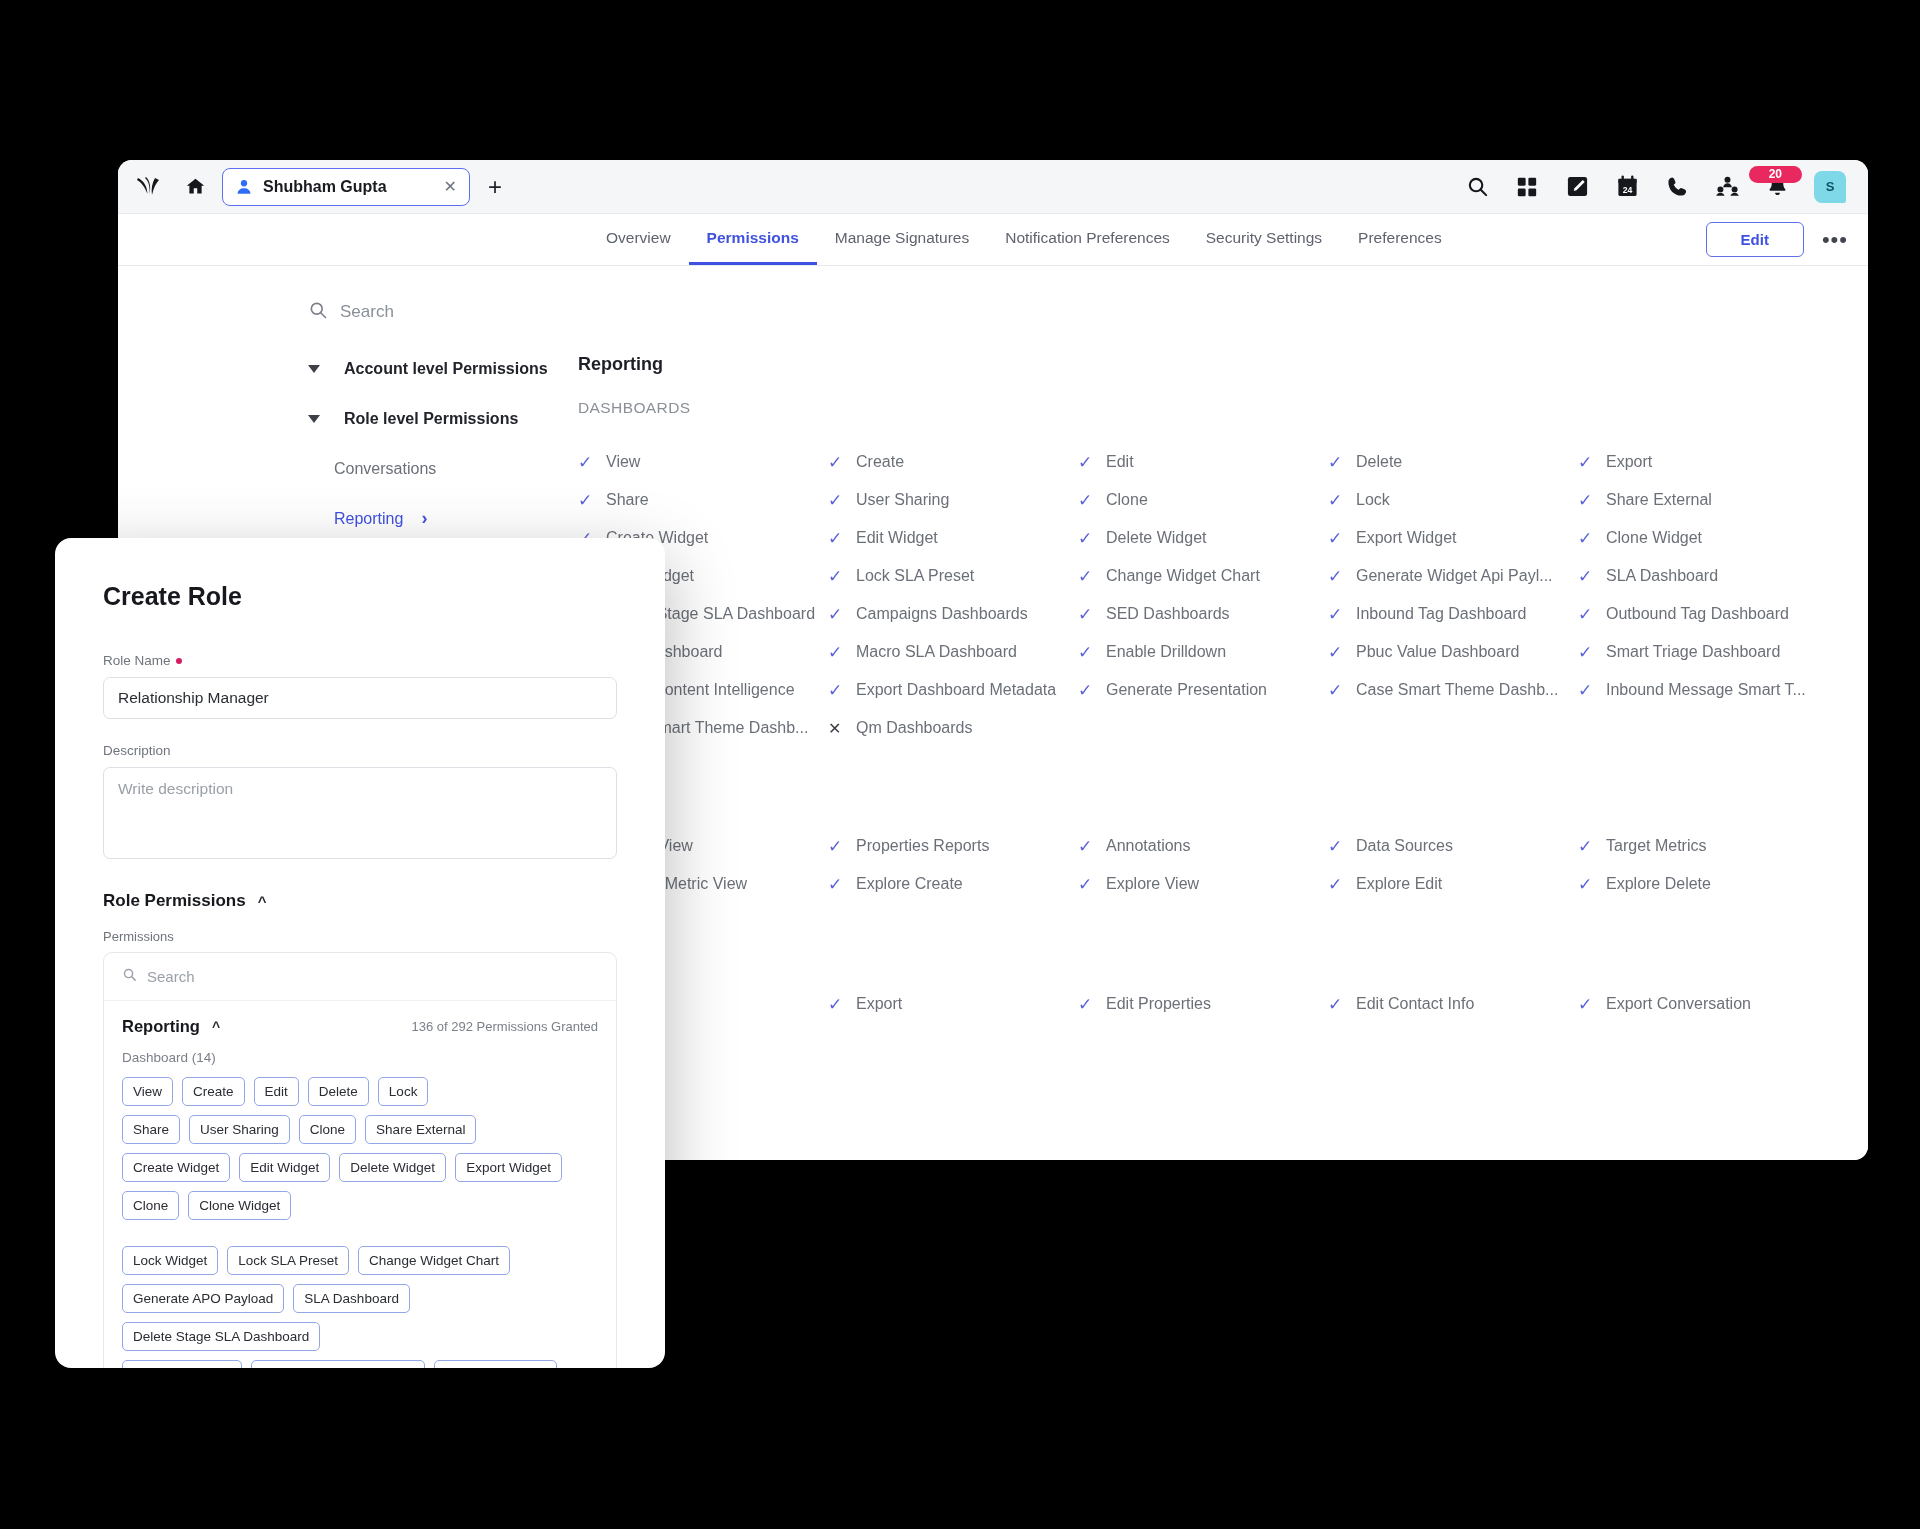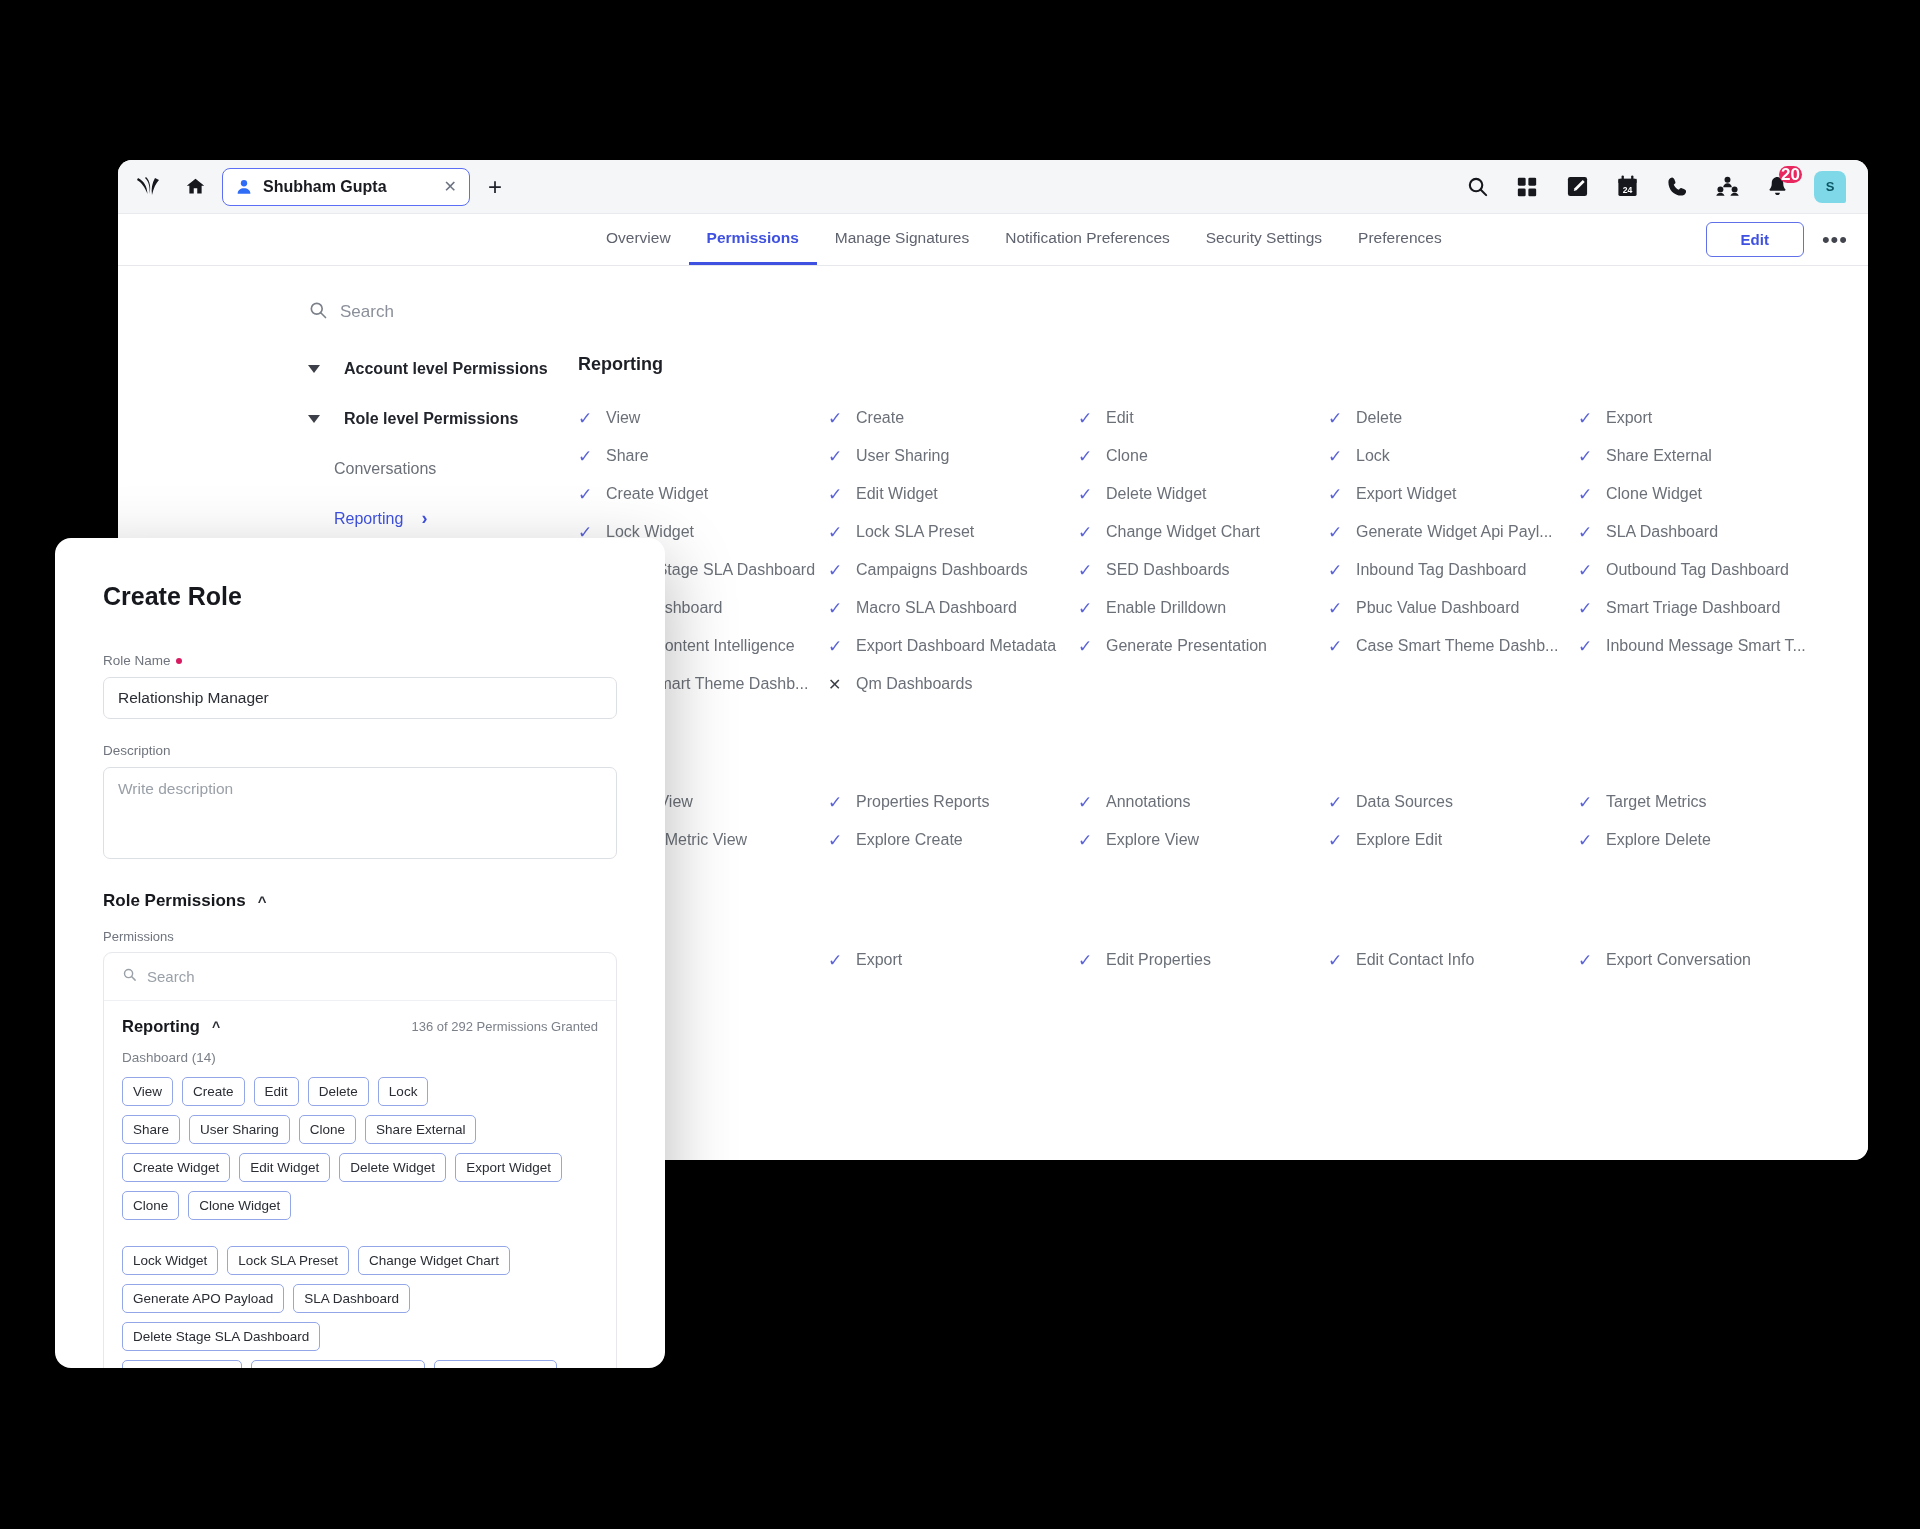--- a/index.html
+++ b/index.html
@@ -45,22 +45,22 @@
     font-size: 16px; font-weight: 700; color: #1a1b20;
     flex: 1 1 auto; white-space: nowrap;
   }
   .browser-tab .tab-close { font-size: 16px; color: #6b7280; cursor: pointer; line-height: 1; padding: 0 2px;}
   .newtab-btn { font-size: 24px; color: #20222a; margin-left: 18px; cursor: pointer; line-height: 1; font-weight: 400;}
   .tabstrip-right { margin-left: auto; display: flex; align-items: center; gap: 24px; padding-right: 4px;}
   .tsicon { width: 26px; height: 26px; position: relative; cursor: pointer; display:flex; align-items:center; justify-content:center;}
   .badge {
     position: absolute; top: -8px; right: -12px;
     background: #e8285f; color: #fff;
-    font-size: 17px; font-weight: 700;
-    border-radius: 11px; padding: 1px 2px; line-height: 15px;
+    font-size: 12px; font-weight: 700;
+    border-radius: 11px; padding: 1px 20px; line-height: 15px;
   }
   .avatar-chip {
     width: 32px; height: 32px; border-radius: 8px 8px 2px 8px;
     background: #7fd8e8; color: #0b5663;
     font-size: 13px; font-weight: 700;
     display: flex; align-items: center; justify-content: center;
     cursor: pointer;
   }
 
   
@@ -300,20 +300,21 @@
           </div>
           <div class="tree-leaf">Conversations</div>
           <div class="tree-leaf sel">
             <span>Reporting</span>
             <span class="chev-right">›</span>
           </div>
         </div>
 
         <div class="perm-col">
           <div class="perm-title">Reporting</div>
+          <div class="perm-sub">DASHBOARDS</div>
 
           <div class="pgrid" id="grid-main">
               <div class="pcell">
                 <span class="ck">✓</span>
                 <span>View</span>
               </div>
               <div class="pcell">
                 <span class="ck">✓</span>
                 <span>Create</span>
               </div>

